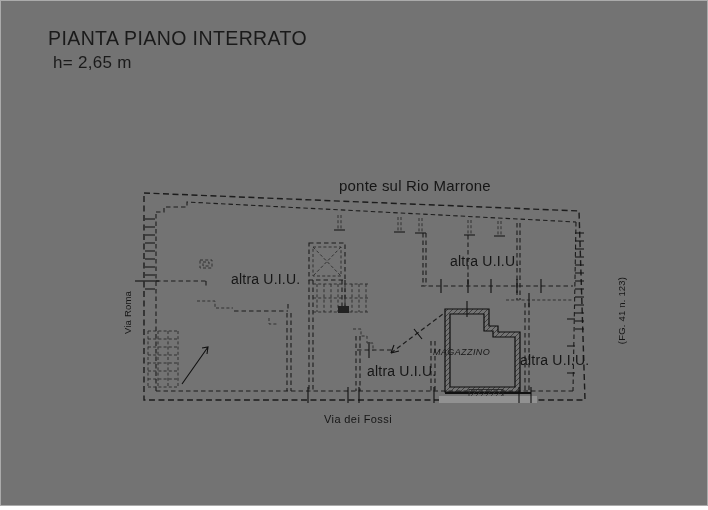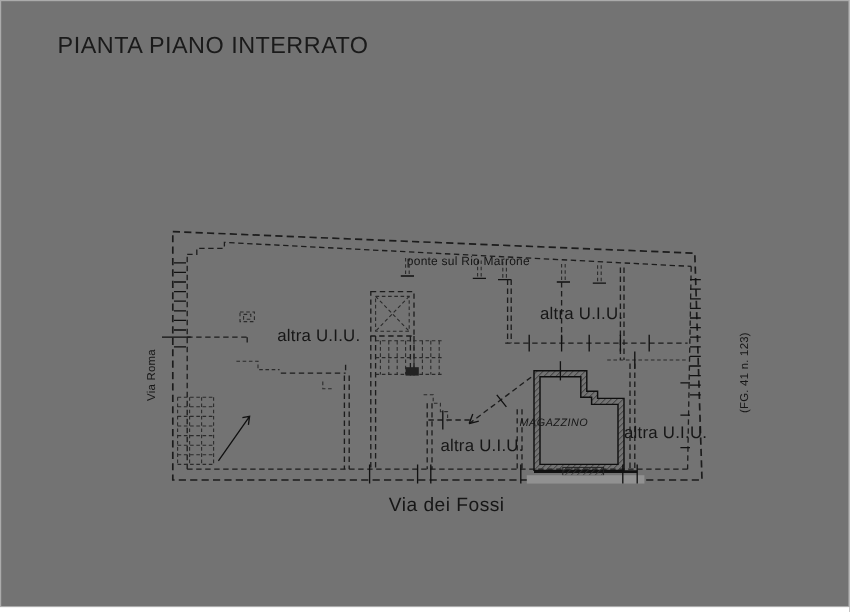--- a/index.html
+++ b/index.html
@@ -14,44 +14,45 @@
   }
   .page-subtitle{
     position:absolute;left:52px;top:52px;font-size:17px;letter-spacing:.3px;
     color:#1a1a1a;white-space:nowrap;
   }
   .plan-svg{position:absolute;left:0;top:0;}
   .plan-label{
     position:absolute;font-size:14px;color:#161616;white-space:nowrap;
     letter-spacing:.2px;
   }
-  .lbl-ponte{left:338px;top:176px;font-size:10px;margin-top:36px;}
+  .lbl-ponte{left:338px;top:176px;font-size:15px;}
   .lbl-via-roma{left:96px;top:306px;width:60px;text-align:center;font-size:9.5px;
     transform:rotate(-90deg);transform-origin:center;}
-  .lbl-via-fossi{left:323px;top:412px;font-size:16px;letter-spacing:.4px;}
+  .lbl-via-fossi{left:323px;top:412px;font-size:11px;letter-spacing:.4px;}
   .lbl-fg{left:580px;top:304px;width:80px;text-align:center;font-size:9.5px;
     transform:rotate(-90deg);transform-origin:center;}
   .lbl-uiu1{left:230px;top:270px;}
   .lbl-uiu2{left:449px;top:252px;}
   .lbl-uiu3{left:366px;top:362px;}
   .lbl-uiu4{left:519px;top:351px;}
   .lbl-magazzino{left:432px;top:346px;font-size:9px;font-style:italic;letter-spacing:.4px;}
 
   
   .d1{fill:none;stroke:#1c1c1c;stroke-width:1.4;stroke-dasharray:6 3.5;}
   .d2{fill:none;stroke:#1c1c1c;stroke-width:1.1;stroke-dasharray:4.5 3;}
   .d3{fill:none;stroke:#2a2a2a;stroke-width:.9;stroke-dasharray:3 2.2;}
   .tick{fill:none;stroke:#111;stroke-width:1.1;}
 </style>
 </head>
 <body>
 
 <div class="screen">
 
   <div class="page-title">PIANTA PIANO INTERRATO</div>
+  <div class="page-subtitle">h= 2,65 m</div>
 
   <svg class="plan-svg" width="708" height="510" viewBox="0 0 708 510">
     <defs>
       <pattern id="hatchWall" width="5" height="5" patternUnits="userSpaceOnUse">
         <path d="M0,5 L5,0" stroke="#333" stroke-width="0.8"></path>
       </pattern>
     </defs>
 
     <path class="d1" d="M143,192 L578,210 L584,399 L143,399 Z"></path>
 

